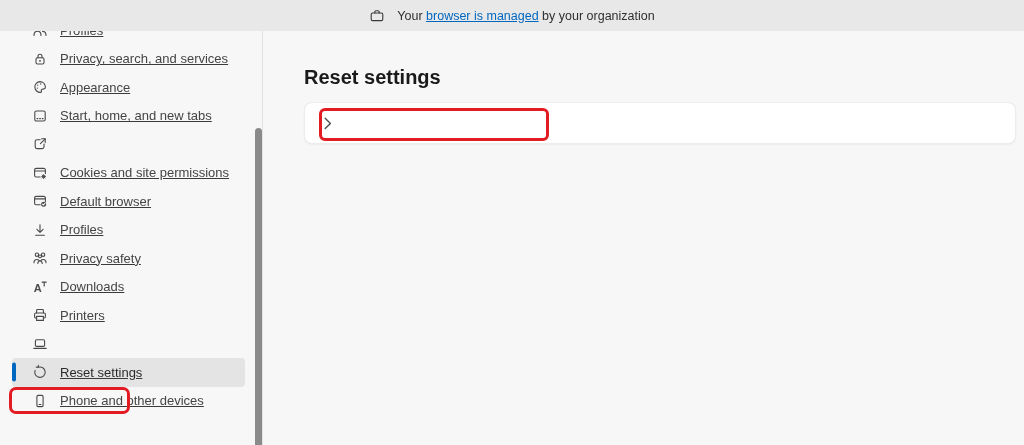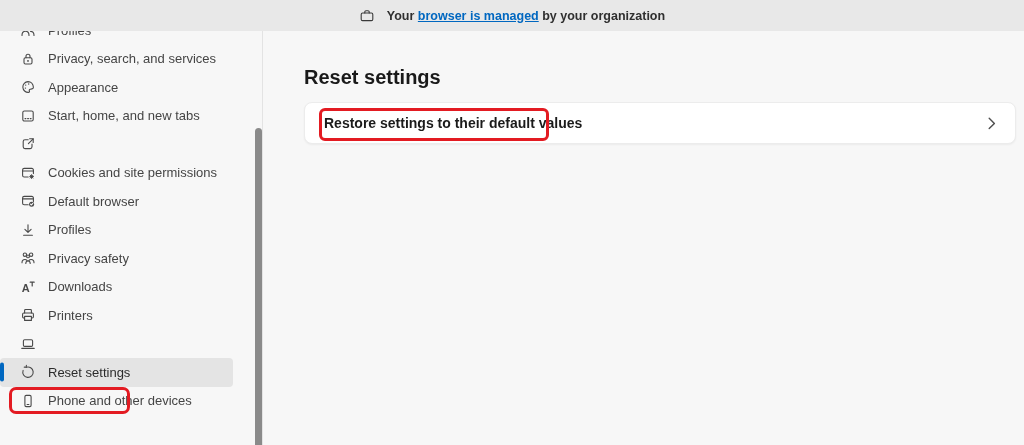--- a/index.html
+++ b/index.html
@@ -12,35 +12,35 @@
     color: #3b3b3b;
   }
   :root { --red: #e31b22; --blue: #0067c0; }
 
   
   .topbar {
     height: 31px; width: 100%;
     background: #e8e8e8;
     display: flex; align-items: center; justify-content: center;
     gap: 12px;
-    font-size: 12.5px; color: #2f2f2f; font-weight: bold;
+    font-size: 12.5px; color: #2f2f2f;
   }
   .topbar .brief { display: flex; align-items: center; color: #3a3a3a; }
   .topbar a { color: var(--blue); text-decoration: underline; cursor: pointer; }
 
   
   .layout { display: flex; height: 414px; }
 
   .sidebar {
     width: 263px; flex: 0 0 263px;
     position: relative;
     border-right: 1px solid #e3e3e3;
     overflow: hidden;
   }
-  .sidebar-list { position: absolute; top: -15px; left: 0; width: 100%; }
+  .sidebar-list { position: absolute; top: -15px; left: 12px; width: 100%; text-decoration: underline; }
   .side-row {
     height: 28.5px; width: 233px;
     display: flex; align-items: center;
     padding-left: 20px; gap: 12px;
     position: relative;
     font-size: 13px; color: #454545;
     border-radius: 4px;
     cursor: pointer;
   }
   .side-row.selected { background: #e4e4e4; color: #2b2b2b; }
@@ -250,21 +250,20 @@
           <span class="side-label">Phone and other devices</span>
         </div>
       </div>
     <div class="annotation sidebar-ann"></div>
     <div class="scroll-thumb"></div>
   </div>
 
   <div class="main">
     <h1 class="page-title">Reset settings</h1>
     <div class="card">
-      <span class="card-label">Restore settings to their default values</span>
       <span class="chev">
         <svg viewBox="0 0 8 13" width="8" height="13" fill="none" stroke="currentColor" stroke-width="1.4" stroke-linecap="round" stroke-linejoin="round">
           <path d="m1.2 1.2 5.2 5.2-5.2 5.2"></path>
         </svg>
       </span>
       <div class="annotation card-ann"></div>
     </div>
   </div>
 </div>
 

